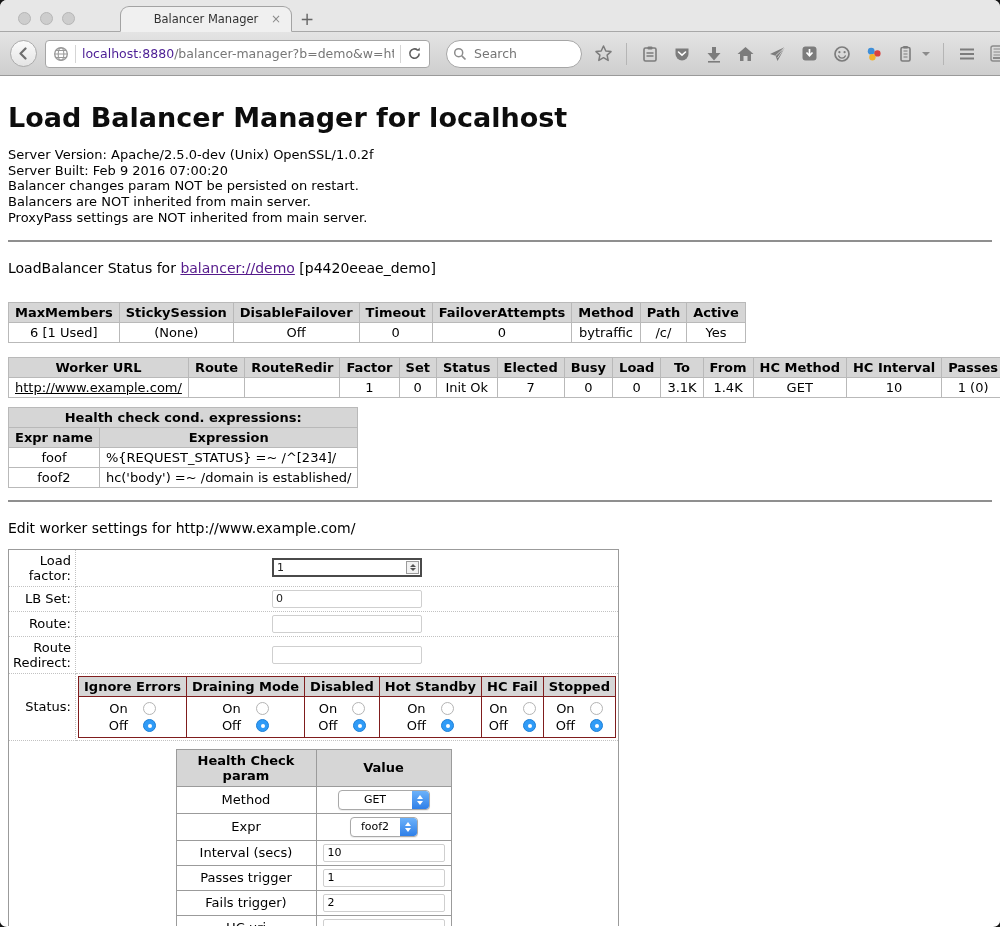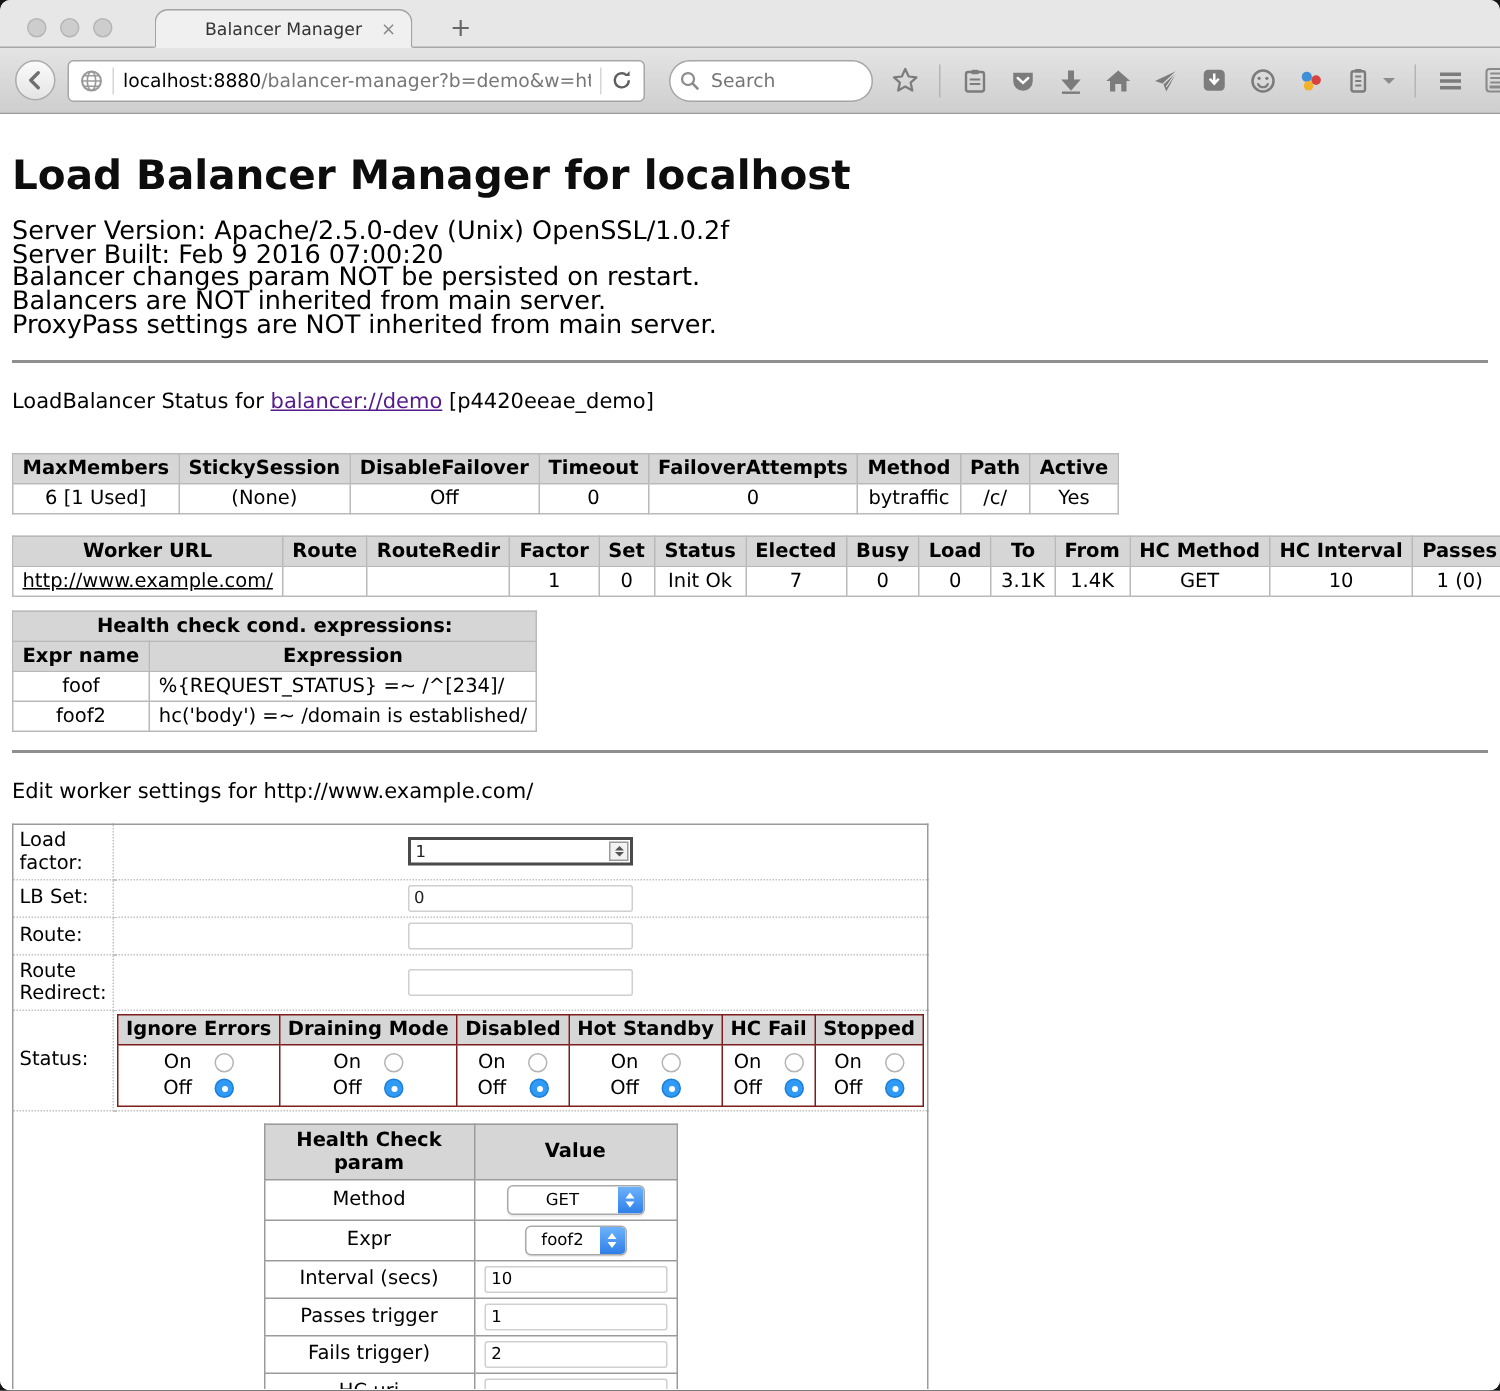--- a/index.html
+++ b/index.html
@@ -4,71 +4,71 @@
 <style>
   * { box-sizing: border-box; }
   html,body { margin:0; padding:0; background:#161616; font-family:"DejaVu Sans","Liberation Sans",sans-serif; }
   .window { width:1000px; height:927px; margin:0 auto; background:#fff; border-radius:7px;
             overflow:hidden; position:relative; }
 
   
   .tabstrip { height:32px; background:#e7e7e7; border-bottom:1px solid #a8a8a8; position:relative; }
   .traffic { position:absolute; left:18px; top:12px; display:flex; gap:9px; }
   .light { width:13px; height:13px; border-radius:50%; background:#cdcdcd; border:1px solid #b6b6b6; }
-  .tab { position:absolute; left:103px; bottom:-1px; width:172px; height:26px; background:#f0f0f0;
+  .tab { position:absolute; left:120px; bottom:-1px; width:172px; height:26px; background:#f0f0f0;
          border:1px solid #a3a3a3; border-bottom:1px solid #f0f0f0; border-radius:9px 9px 0 0;
          display:flex; align-items:center; justify-content:center; }
   .tab-title { font-size:11.5px; color:#333; }
   .tab-close { position:absolute; right:10px; top:5px; font-size:12px; color:#8a8a8a; cursor:default; }
   .newtab { position:absolute; left:300px; bottom:3px; font-size:17px; color:#666; line-height:17px; }
 
   
   .toolbar { height:44px; background:linear-gradient(#e4e4e4,#cecece); border-bottom:1px solid #9a9a9a;
              display:flex; align-items:center; padding:0 10px; gap:8px; }
   .backbtn { width:27px; height:27px; border-radius:50%; border:1px solid #ababab;
              background:linear-gradient(#fbfbfb,#e4e4e4); display:flex; align-items:center; justify-content:center;
              color:#6e6e6e; font-size:15px; font-weight:bold; flex:0 0 auto; }
   .urlbar { flex:0 0 385px; height:28px; background:#fff; border:1px solid #a6a6a6; border-radius:4px;
             display:flex; align-items:center; padding:0 7px; gap:6px; overflow:hidden; }
   .urltext { font-size:12.5px; white-space:nowrap; overflow:hidden; flex:1; }
-  .urltext .host { color:#000000; }
+  .urltext .host { color:#4c1d95; }
   .urltext .rest { color:#777; }
   .vsep { width:1px; height:18px; background:#d5d5d5; flex:0 0 auto; }
   .vsep2 { width:1px; height:22px; background:#b5b5b5; flex:0 0 auto; }
   .searchbar { flex:0 0 136px; height:28px; background:#fff; border:1px solid #a6a6a6; border-radius:14px;
                display:flex; align-items:center; padding:0 6px; gap:5px; }
   .searchbar input { border:none; outline:none; width:90px; font-size:12.5px; color:#333; background:transparent;
                      font-family:"DejaVu Sans","Liberation Sans",sans-serif; }
   .tool-icons { display:flex; align-items:center; gap:13px; margin-left:4px; flex:1; }
   .ticon { width:19px; height:19px; display:flex; align-items:center; justify-content:center; flex:0 0 auto; }
   .caret-down { width:0; height:0; border-left:4px solid transparent; border-right:4px solid transparent;
                 border-top:4px solid #8b8b8b; margin-left:-6px; }
 
   
   .content { background:#fff; padding:6px 8px 0 8px; height:850px; overflow:hidden; color:#000; }
   h1.pgtitle { font-size:27px; margin:20px 0 14px 0; letter-spacing:0; color:#0d0d0d; }
-  .info-lines { font-size:17px; line-height:15.7px; margin-bottom:14px; }
+  .info-lines { font-size:13px; line-height:15.7px; margin-bottom:14px; }
   hr.rule { border:none; border-top:2px solid #8f8f8f; margin:12px 0; }
   h3.sect { font-size:14px; margin:18px 0 13px 0; font-weight:normal; }
   h3.sect a { color:#551a8b; text-decoration:underline; }
 
   table.dtbl { border-collapse:collapse; font-size:13px; margin-bottom:4px; }
   table.dtbl th, table.dtbl td { border:1px solid #b9b9b9; padding:2px 6px; text-align:center; white-space:nowrap; }
   table.dtbl th { background:#d6d6d6; }
   table.dtbl td a { color:#000000; }
   .tbl-wrap1 { margin-top:26px; }
   .tbl-wrap2 { margin-top:14px; }
   .tbl-wrap3 { margin-top:9px; }
   table.expr td.exprtxt { text-align:left; }
 
   
   .formtbl { border-collapse:collapse; width:564px; border:1px solid #9b9b9b; font-size:13px; margin-top:13px; }
   .formtbl > tbody > tr > td { border-bottom:1px dotted #c2c2c2; padding:3px 4px; }
   .formtbl > tbody > tr:last-child > td { border-bottom:none; }
-  .formtbl td.flabel { width:100px; text-align:left; border-right:1px dotted #c2c2c2;margin-top:24px; }
+  .formtbl td.flabel { width:100px; text-align:right; border-right:1px dotted #c2c2c2;margin-top:24px; }
   .formtbl td.fval { text-align:center; }
   .txtinput { width:150px; height:18px; border:1px solid #cfcfcf; border-radius:2px; font-size:11px;
               padding:0 3px; font-family:"DejaVu Sans","Liberation Sans",sans-serif; color:#222; }
   .numwrap { display:inline-flex; position:relative; }
   .numinput { width:150px; height:19px; border:2px solid #4a4a4a; font-size:11px; padding:0 16px 0 3px;
               font-family:"DejaVu Sans","Liberation Sans",sans-serif; color:#222; }
   .spinner { position:absolute; right:3px; top:3px; width:13px; height:13px; border:1px solid #9b9b9b;
              background:#f2f2f2; display:flex; flex-direction:column; align-items:center; justify-content:center; }
   .spinner i { display:block; width:0; height:0; border-left:3px solid transparent; border-right:3px solid transparent; }
   .spin-up { border-bottom:3px solid #555; margin-bottom:1px; }

